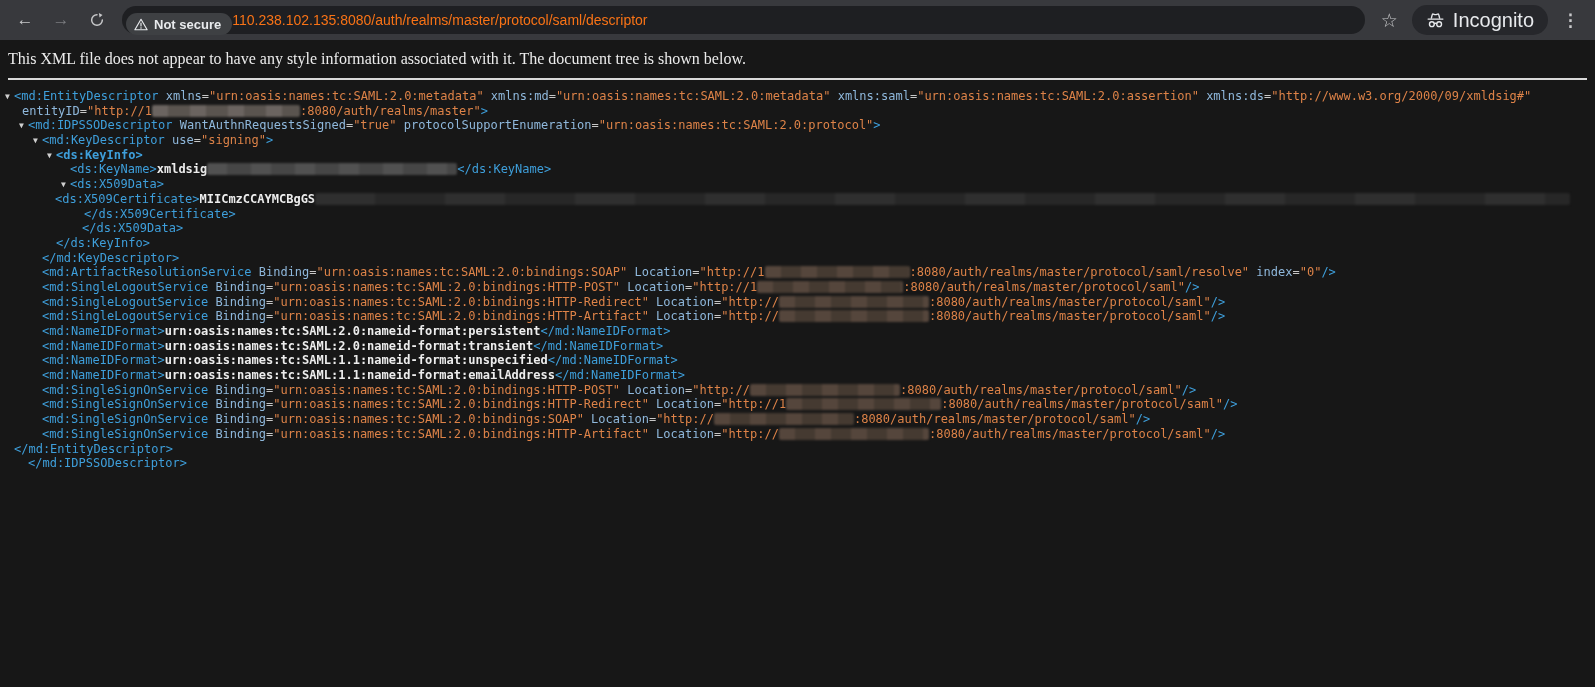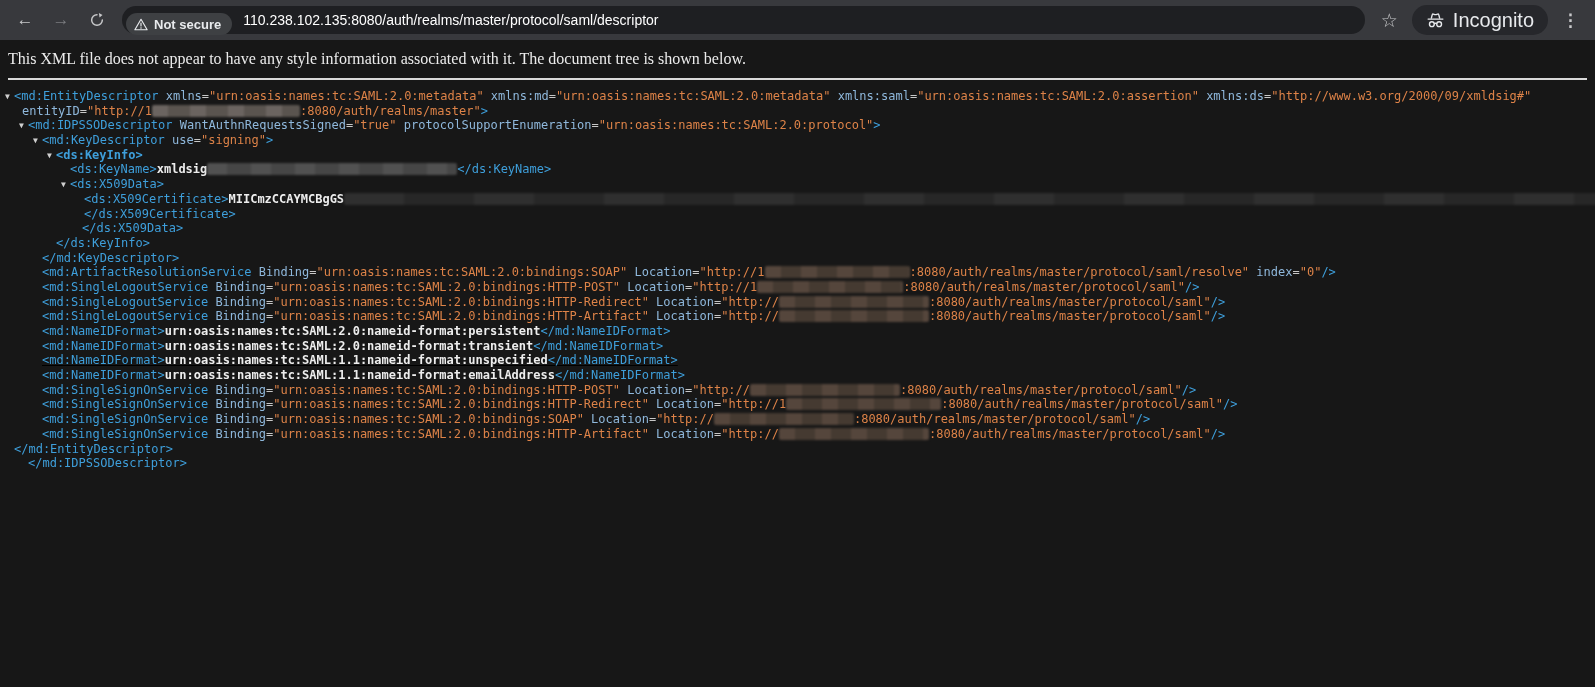--- a/index.html
+++ b/index.html
@@ -8,21 +8,21 @@
   
   .toolbar { height:40px; background:#38393D; display:flex; align-items:center; padding:0 10px; }
   .nav-btn { width:30px; height:30px; display:flex; align-items:center; justify-content:center;
              font-size:17px; color:#C8C9CB; border-radius:50%; margin-right:6px; cursor:pointer; }
   .nav-btn.disabled { color:#7B7C80; }
   .omnibox { flex:1; height:28px; background:#1E1F22; border-radius:14px; display:flex;
              align-items:center; padding:0 12px 0 4px; margin:0 10px 0 4px; min-width:0; }
   .chip { height:22px; background:#3E4043; border-radius:11px; display:flex; align-items:center;
           gap:6px; padding:0 11px 0 8px; flex:none;margin-top:8px; }
   .chip-label { font-size:13px; font-weight:600; color:#E8EAED; white-space:nowrap; }
-  .url-text { margin-left:11px; font-size:14px; color:#ffffff; white-space:nowrap; overflow:hidden; }
+  .url-text { font-size:14px; color:#f97316; white-space:nowrap; overflow:hidden; }
   .star { font-size:19px; color:#C8C9CB; margin:0 6px; cursor:pointer; line-height:1; }
   .incog-pill { height:30px; background:#26272B; border-radius:15px; display:flex; align-items:center;
                 gap:8px; padding:0 14px; margin:0 8px; }
   .incog-label { font-size:20px; color:#E8EAED; white-space:nowrap; }
   .dots { font-size:17px; font-weight:bold; color:#C8C9CB; padding:0 6px; letter-spacing:0; cursor:pointer; }
 
   
   .page { background:#171717; height:506px; }
   .notice { padding:8px 8px 0 8px; }
   .notice-text { font-family:"Liberation Serif", serif; font-size:16px; color:#ECECEC; line-height:22px; }
@@ -88,32 +88,32 @@
     <hr class="notice-rule">
   </div>
   <div class="xml-tree">
       <div class="xline" style="padding-left: 5px;"><span class="arrow">▼</span><span class="tk-t">&lt;md:EntityDescriptor </span><span class="tk-a">xmlns</span><span class="tk-e">=</span><span class="tk-q">"urn:oasis:names:tc:SAML:2.0:metadata"</span><span class="tk-a"> xmlns:md</span><span class="tk-e">=</span><span class="tk-q">"urn:oasis:names:tc:SAML:2.0:metadata"</span><span class="tk-a"> xmlns:saml</span><span class="tk-e">=</span><span class="tk-q">"urn:oasis:names:tc:SAML:2.0:assertion"</span><span class="tk-a"> xmlns:ds</span><span class="tk-e">=</span><span class="tk-q">"http://www.w3.org/2000/09/xmldsig#"</span></div>
       <div class="xline" style="padding-left: 22px;"><span class="tk-a">entityID</span><span class="tk-e">=</span><span class="tk-q">"http://1</span><span class="rd rd-l" style="width: 148px;"></span><span class="tk-q">:8080/auth/realms/master"</span><span class="tk-t">&gt;</span></div>
       <div class="xline" style="padding-left: 19px;"><span class="arrow">▼</span><span class="tk-t">&lt;md:IDPSSODescriptor </span><span class="tk-a">WantAuthnRequestsSigned</span><span class="tk-e">=</span><span class="tk-q">"true"</span><span class="tk-a"> protocolSupportEnumeration</span><span class="tk-e">=</span><span class="tk-q">"urn:oasis:names:tc:SAML:2.0:protocol"</span><span class="tk-t">&gt;</span></div>
       <div class="xline" style="padding-left: 33px;"><span class="arrow">▼</span><span class="tk-t">&lt;md:KeyDescriptor </span><span class="tk-a">use</span><span class="tk-e">=</span><span class="tk-q">"signing"</span><span class="tk-t">&gt;</span></div>
       <div class="xline" style="padding-left: 47px; font-weight: bold;"><span class="arrow">▼</span><span class="tk-t">&lt;ds:KeyInfo&gt;</span></div>
       <div class="xline" style="padding-left: 70px;"><span class="tk-t">&lt;ds:KeyName&gt;</span><span class="tk-w">xmldsig</span><span class="rd rd-g" style="width: 250px;"></span><span class="tk-t">&lt;/ds:KeyName&gt;</span></div>
       <div class="xline" style="padding-left: 61px;"><span class="arrow">▼</span><span class="tk-t">&lt;ds:X509Data&gt;</span></div>
-      <div class="xline" style="padding-left: 84px;"><span class="tk-t">&lt;ds:X509Certificate&gt;</span><span class="tk-w">MIICmzCCAYMCBgGS</span><span class="rd rd-d" style="width: 1255px;"></span></div>
+      <div class="xline" style="padding-left: 55px;"><span class="tk-t">&lt;ds:X509Certificate&gt;</span><span class="tk-w">MIICmzCCAYMCBgGS</span><span class="rd rd-d" style="width: 1255px;"></span></div>
       <div class="xline" style="padding-left: 84px;"><span class="tk-t">&lt;/ds:X509Certificate&gt;</span></div>
       <div class="xline" style="padding-left: 82px;"><span class="tk-t">&lt;/ds:X509Data&gt;</span></div>
       <div class="xline" style="padding-left: 56px;"><span class="tk-t">&lt;/ds:KeyInfo&gt;</span></div>
       <div class="xline" style="padding-left: 42px;"><span class="tk-t">&lt;/md:KeyDescriptor&gt;</span></div>
       <div class="xline" style="padding-left: 42px;"><span class="tk-t">&lt;md:ArtifactResolutionService </span><span class="tk-a">Binding</span><span class="tk-e">=</span><span class="tk-q">"urn:oasis:names:tc:SAML:2.0:bindings:SOAP"</span><span class="tk-a"> Location</span><span class="tk-e">=</span><span class="tk-q">"http://1</span><span class="rd rd-b" style="width: 145px;"></span><span class="tk-q">:8080/auth/realms/master/protocol/saml/resolve"</span><span class="tk-a"> index</span><span class="tk-e">=</span><span class="tk-q">"0"</span><span class="tk-t">/&gt;</span></div>
       <div class="xline" style="padding-left: 42px;"><span class="tk-t">&lt;md:SingleLogoutService </span><span class="tk-a">Binding</span><span class="tk-e">=</span><span class="tk-q">"urn:oasis:names:tc:SAML:2.0:bindings:HTTP-POST"</span><span class="tk-a"> Location</span><span class="tk-e">=</span><span class="tk-q">"http://1</span><span class="rd rd-b" style="width: 146px;"></span><span class="tk-q">:8080/auth/realms/master/protocol/saml"</span><span class="tk-t">/&gt;</span></div>
       <div class="xline" style="padding-left: 42px;"><span class="tk-t">&lt;md:SingleLogoutService </span><span class="tk-a">Binding</span><span class="tk-e">=</span><span class="tk-q">"urn:oasis:names:tc:SAML:2.0:bindings:HTTP-Redirect"</span><span class="tk-a"> Location</span><span class="tk-e">=</span><span class="tk-q">"http://</span><span class="rd rd-b" style="width: 150px;"></span><span class="tk-q">:8080/auth/realms/master/protocol/saml"</span><span class="tk-t">/&gt;</span></div>
       <div class="xline" style="padding-left: 42px;"><span class="tk-t">&lt;md:SingleLogoutService </span><span class="tk-a">Binding</span><span class="tk-e">=</span><span class="tk-q">"urn:oasis:names:tc:SAML:2.0:bindings:HTTP-Artifact"</span><span class="tk-a"> Location</span><span class="tk-e">=</span><span class="tk-q">"http://</span><span class="rd rd-b" style="width: 150px;"></span><span class="tk-q">:8080/auth/realms/master/protocol/saml"</span><span class="tk-t">/&gt;</span></div>
       <div class="xline" style="padding-left: 42px;"><span class="tk-t">&lt;md:NameIDFormat&gt;</span><span class="tk-w">urn:oasis:names:tc:SAML:2.0:nameid-format:persistent</span><span class="tk-t">&lt;/md:NameIDFormat&gt;</span></div>
       <div class="xline" style="padding-left: 42px;"><span class="tk-t">&lt;md:NameIDFormat&gt;</span><span class="tk-w">urn:oasis:names:tc:SAML:2.0:nameid-format:transient</span><span class="tk-t">&lt;/md:NameIDFormat&gt;</span></div>
-      <div class="xline" style="padding-left: 42px; text-decoration: underline;"><span class="tk-t">&lt;md:NameIDFormat&gt;</span><span class="tk-w">urn:oasis:names:tc:SAML:1.1:nameid-format:unspecified</span><span class="tk-t">&lt;/md:NameIDFormat&gt;</span></div>
+      <div class="xline" style="padding-left: 42px;"><span class="tk-t">&lt;md:NameIDFormat&gt;</span><span class="tk-w">urn:oasis:names:tc:SAML:1.1:nameid-format:unspecified</span><span class="tk-t">&lt;/md:NameIDFormat&gt;</span></div>
       <div class="xline" style="padding-left: 42px;"><span class="tk-t">&lt;md:NameIDFormat&gt;</span><span class="tk-w">urn:oasis:names:tc:SAML:1.1:nameid-format:emailAddress</span><span class="tk-t">&lt;/md:NameIDFormat&gt;</span></div>
       <div class="xline" style="padding-left: 42px;"><span class="tk-t">&lt;md:SingleSignOnService </span><span class="tk-a">Binding</span><span class="tk-e">=</span><span class="tk-q">"urn:oasis:names:tc:SAML:2.0:bindings:HTTP-POST"</span><span class="tk-a"> Location</span><span class="tk-e">=</span><span class="tk-q">"http://</span><span class="rd rd-b" style="width: 150px;"></span><span class="tk-q">:8080/auth/realms/master/protocol/saml"</span><span class="tk-t">/&gt;</span></div>
       <div class="xline" style="padding-left: 42px;"><span class="tk-t">&lt;md:SingleSignOnService </span><span class="tk-a">Binding</span><span class="tk-e">=</span><span class="tk-q">"urn:oasis:names:tc:SAML:2.0:bindings:HTTP-Redirect"</span><span class="tk-a"> Location</span><span class="tk-e">=</span><span class="tk-q">"http://1</span><span class="rd rd-b" style="width: 155px;"></span><span class="tk-q">:8080/auth/realms/master/protocol/saml"</span><span class="tk-t">/&gt;</span></div>
       <div class="xline" style="padding-left: 42px;"><span class="tk-t">&lt;md:SingleSignOnService </span><span class="tk-a">Binding</span><span class="tk-e">=</span><span class="tk-q">"urn:oasis:names:tc:SAML:2.0:bindings:SOAP"</span><span class="tk-a"> Location</span><span class="tk-e">=</span><span class="tk-q">"http://</span><span class="rd rd-b" style="width: 140px;"></span><span class="tk-q">:8080/auth/realms/master/protocol/saml"</span><span class="tk-t">/&gt;</span></div>
       <div class="xline" style="padding-left: 42px;"><span class="tk-t">&lt;md:SingleSignOnService </span><span class="tk-a">Binding</span><span class="tk-e">=</span><span class="tk-q">"urn:oasis:names:tc:SAML:2.0:bindings:HTTP-Artifact"</span><span class="tk-a"> Location</span><span class="tk-e">=</span><span class="tk-q">"http://</span><span class="rd rd-b" style="width: 150px;"></span><span class="tk-q">:8080/auth/realms/master/protocol/saml"</span><span class="tk-t">/&gt;</span></div>
       <div class="xline" style="padding-left: 14px;"><span class="tk-t">&lt;/md:EntityDescriptor&gt;</span></div>
       <div class="xline" style="padding-left: 28px;"><span class="tk-t">&lt;/md:IDPSSODescriptor&gt;</span></div>
     </div>
 </div>
 

